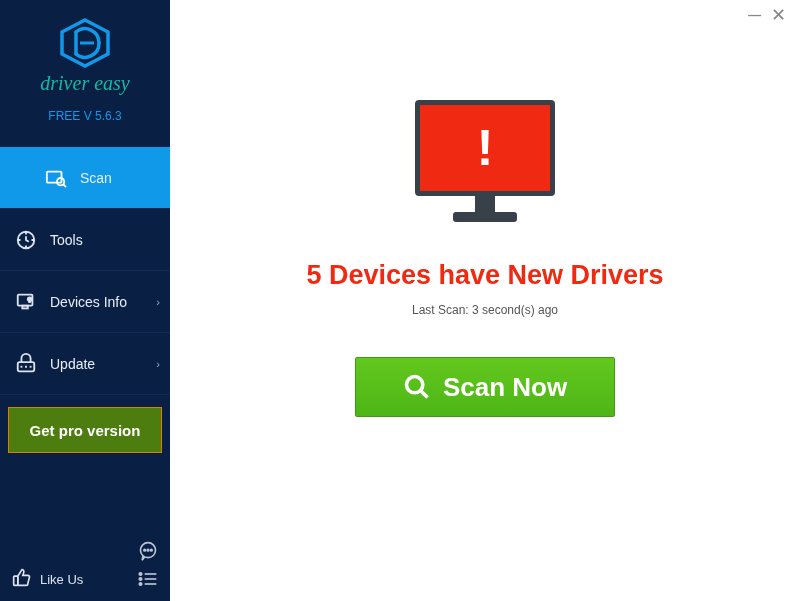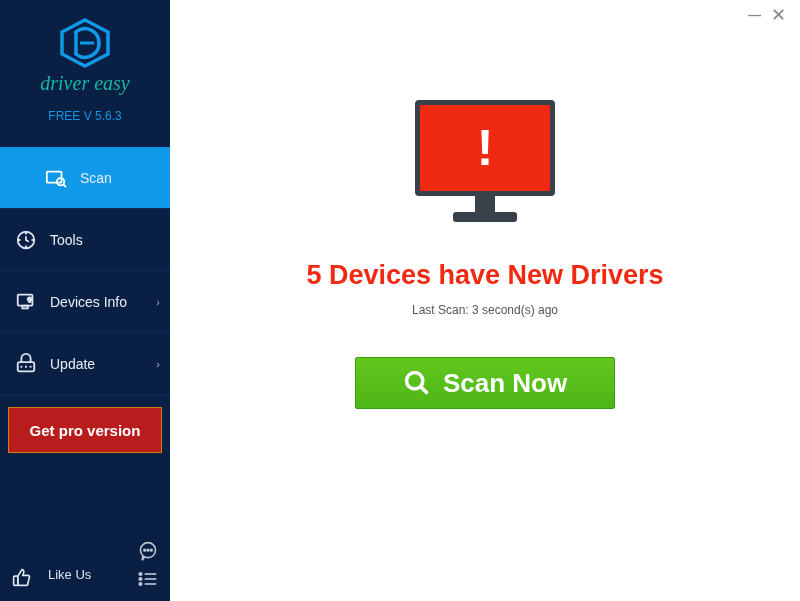--- a/index.html
+++ b/index.html
@@ -76,41 +76,41 @@
   }
   .nav-item .chev {
     position: absolute;
     right: 10px;
     font-size: 11px;
     color: #aab;
   }
   .get-pro {
     margin: 12px 8px;
     height: 46px;
-    background: #b91c1c;
+    background: #4d7c0f;
     border: 1px solid #d77f0e;
     color: #fff;
     font-size: 15px;
     font-weight: bold;
     cursor: pointer;
     display: flex;
     align-items: center;
     justify-content: center;
   }
   .sidebar-footer {
     margin-top: auto;
     padding: 10px 12px 14px 12px;
     display: flex;
     align-items: flex-end;
     justify-content: space-between;
   }
   .like-us {
     display: flex;
-    align-items: flex-start;
-    gap: 16px;
+    align-items: flex-end;
+    gap: 8px;
     font-size: 13px;
     color: #dbe3ee;
     cursor: pointer;
   }
   .footer-icons {
     display: flex;
     flex-direction: column;
     align-items: center;
     gap: 10px;
   }
@@ -157,21 +157,21 @@
     font-size: 27px;
     font-weight: bold;
   }
   .last-scan {
     margin-top: 12px;
     color: #555;
     font-size: 12px;
   }
   .scan-btn {
     margin-top: 40px;
-    width: 260px; height: 52px;
+    width: 260px; height: 60px;
     background: linear-gradient(#63c81e, #4db516);
     border: 1px solid #3e9d0e;
     border-radius: 2px;
     color: #fff;
     font-size: 26px;
     font-weight: bold;
     display: flex;
     align-items: center;
     justify-content: center;
     gap: 12px;

